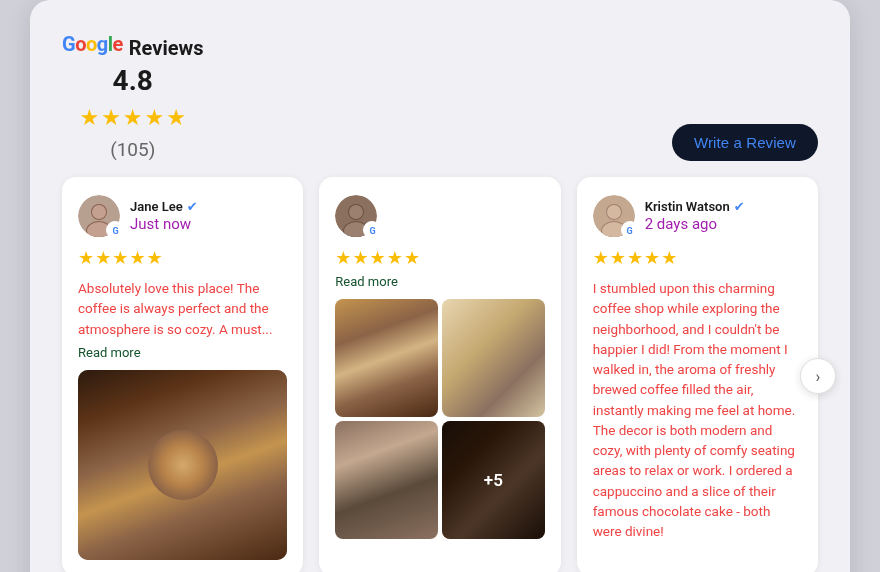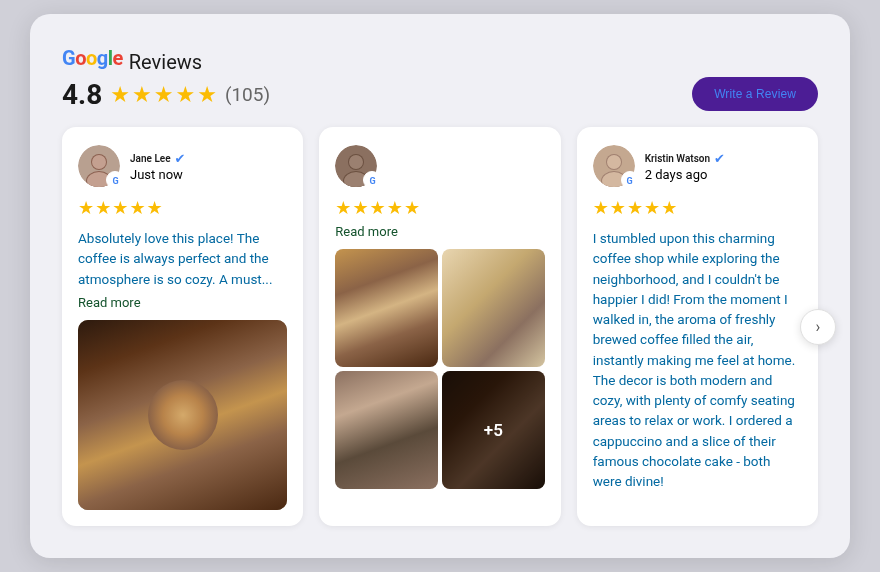--- a/index.html
+++ b/index.html
@@ -35,53 +35,54 @@
       font-size: 20px;
       font-weight: 700;
       letter-spacing: -0.5px;
     }
     .g-blue { color: #4285F4; }
     .g-red { color: #EA4335; }
     .g-yellow { color: #FBBC04; }
     .g-green { color: #34A853; }
     .reviews-text {
       font-size: 20px;
-      font-weight: 400;
+      font-weight: 700;
       color: #1a1a1a;
       margin-top: 8px;
     }
     .rating-row {
       display: flex;
       align-items: center;
       gap: 8px;
+      flex-direction: column;
     }
     .rating-number {
       font-size: 28px;
       font-weight: 700;
       color: #1a1a1a;
     }
     .stars-row {
       display: flex;
       gap: 2px;
     }
     .star {
       color: #FBBC04;
       font-size: 22px;
     }
     .review-count {
       font-size: 19px;
       color: #666;
     }
     .write-review-btn {
-      background: #4c1d95;
+      background: #0f172a;
       color: #4285F4;
       border: none;
       border-radius: 24px;
       padding: 10px 22px;
-      font-size: 12px;
+      font-size: 15px;
       font-weight: 500;
       cursor: pointer;
       letter-spacing: 0.1px;
     }
     .cards-row {
       display: flex;
       gap: 16px;
       align-items: stretch;
       position: relative;
     }
@@ -127,44 +128,44 @@
       font-weight: 700;
       border: 1.5px solid white;
     }
     .reviewer-info {}
     .reviewer-name-row {
       display: flex;
       align-items: center;
       gap: 4px;
     }
     .reviewer-name {
-      font-size: 10px;
+      font-size: 13px;
       font-weight: 600;
       color: #1a1a1a;
     }
     .verified-icon {
       color: #4285F4;
       font-size: 13px;
     }
     .review-time {
-      font-size: 13px;
-      color: #000000;
+      font-size: 15px;
+      color: #a21caf;
       margin-top: 1px;
     }
     .card-stars {
       display: flex;
       gap: 1px;
     }
     .card-star {
       color: #FBBC04;
       font-size: 18px;
     }
     .review-text {
       font-size: 13.5px;
-      color: #0369a1;
+      color: #ef4444;
       line-height: 1.5;
       flex: 0 0 auto;
     }
     .read-more {
       color: #14532d;
       font-size: 13px;
       cursor: pointer;
       text-decoration: none;
       display: block;
       margin-top: -4px;

